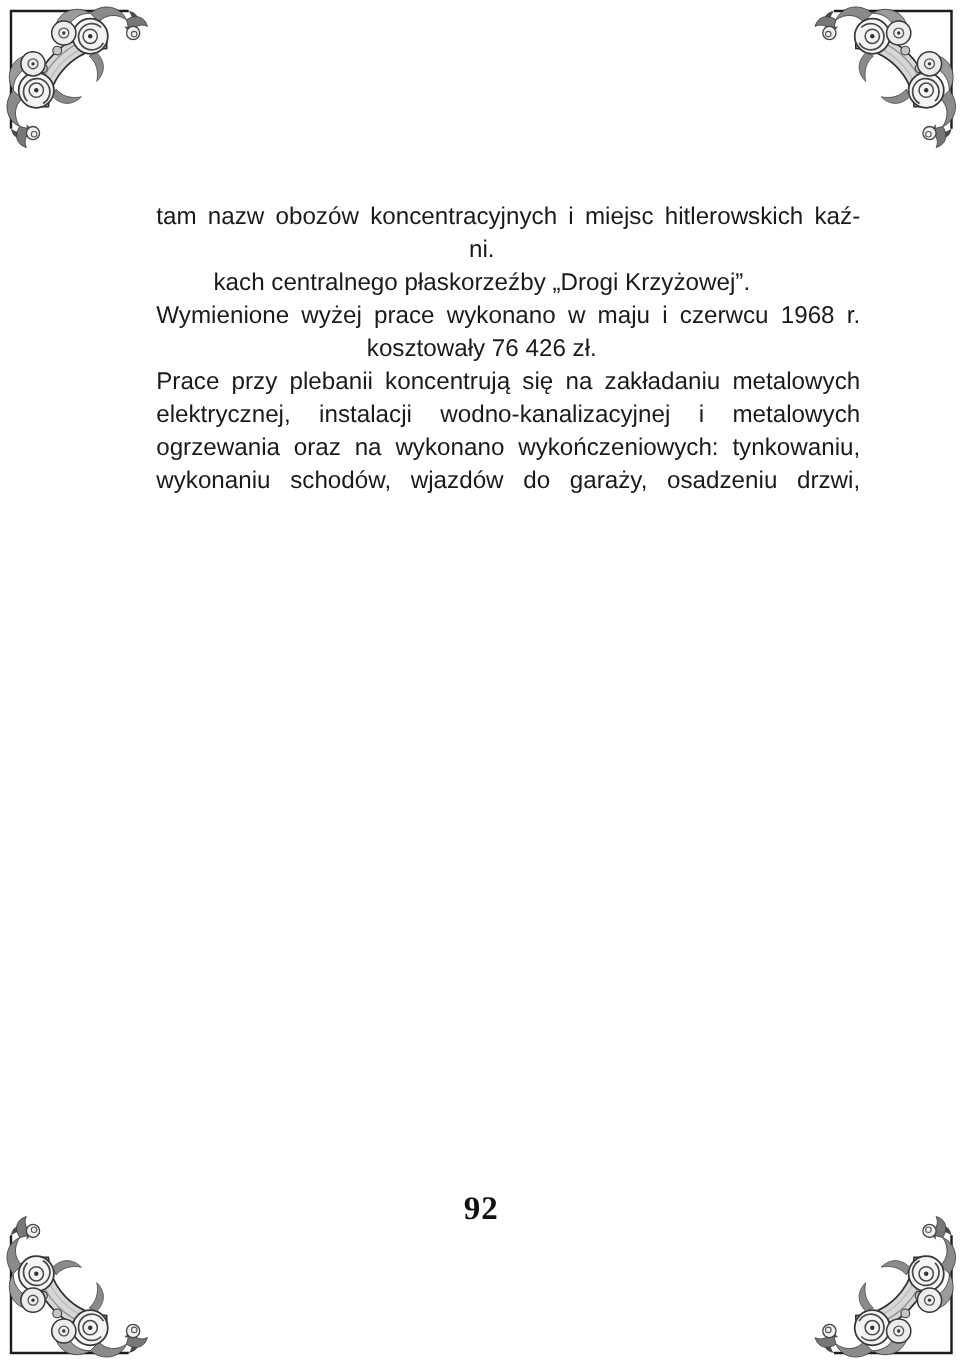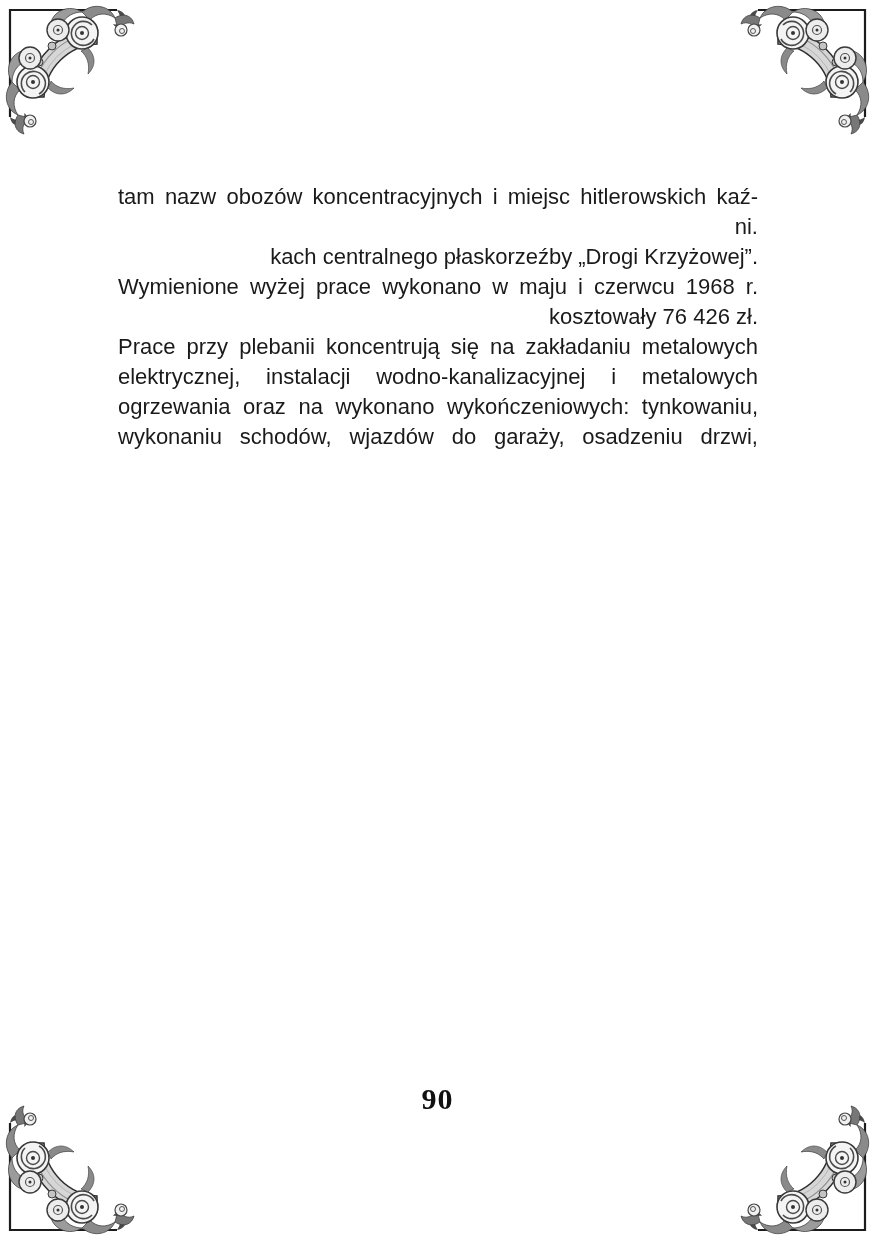--- a/index.html
+++ b/index.html
@@ -31,26 +31,27 @@
     left: 118px;
     top: 182px;
     width: 640px;
     font-size: 22px;
     line-height: 30px;
     color: #1a1a1a;
     font-weight: 400;
   }
   .line {
     width: 100%;
-    text-align: right;
+    text-align: center;
     white-space: normal;
   }
   .line.j {
     text-align: justify;
     text-align-last: justify;
+    margin-left: 24px;
   }
   
   .page-number {
     position: absolute;
     left: 0;
     right: 0;
     top: 1082px;
     text-align: center;
     font-family: "Liberation Serif", serif;
     font-weight: bold;
@@ -145,15 +146,15 @@
     <div class="line">ni.</div>
     <div class="line">kach centralnego płaskorzeźby „Drogi Krzyżowej”.</div>
     <div class="line j">Wymienione wyżej prace wykonano w maju i czerwcu 1968 r.</div>
     <div class="line">kosztowały 76 426 zł.</div>
     <div class="line j">Prace przy plebanii koncentrują się na zakładaniu metalowych</div>
     <div class="line j">elektrycznej, instalacji wodno-kanalizacyjnej i metalowych</div>
     <div class="line j">ogrzewania oraz na wykonano wykończeniowych: tynkowaniu,</div>
     <div class="line j">wykonaniu schodów, wjazdów do garaży, osadzeniu drzwi,</div>
   </main>
 
-  <div class="page-number">90</div>
+  <div class="page-number">92</div>
 
 </div>
 
 </body></html>

